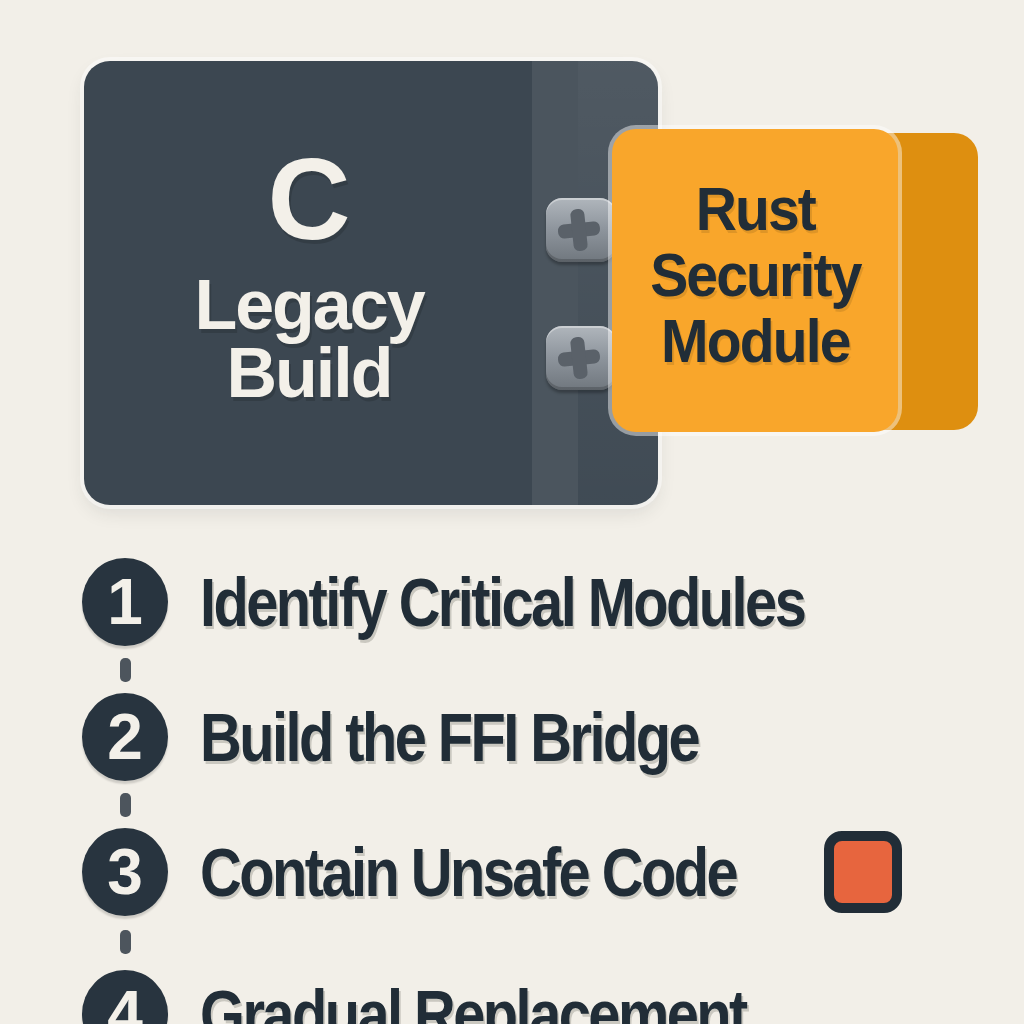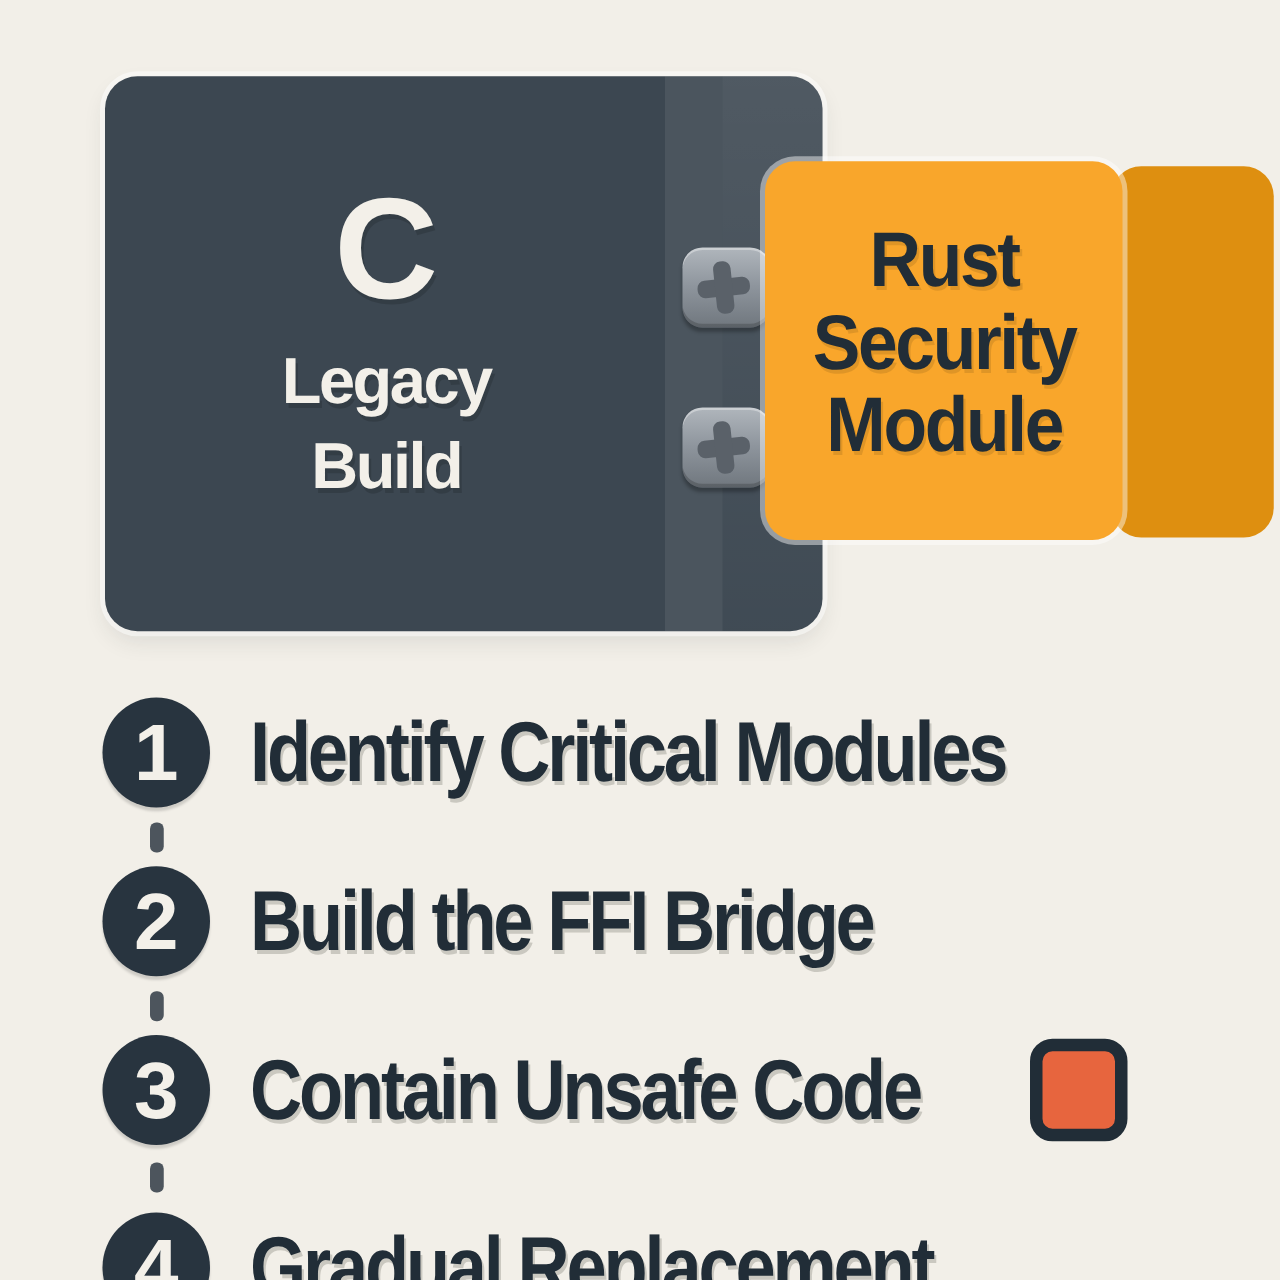--- a/index.html
+++ b/index.html
@@ -55,21 +55,21 @@
     font-weight: bold;
     color: var(--cream-text, #f3f0e9);
     text-shadow: 2px 4px 0 rgba(0,0,0,0.14);
   }
   .legacy-title {
     position: absolute;
     left: 0;
     top: 210px;
     width: 450px;
     text-align: center;
-    font-size: 52px;
+    font-size: 70px;
     line-height: 68px;
     font-weight: bold;
     letter-spacing: -2px;
     color: var(--cream-text, #f3f0e9);
     text-shadow: 2px 4px 0 rgba(0,0,0,0.14);
   }
 
   
   .screw {
     position: absolute;
@@ -107,21 +107,20 @@
   }
 
   
   .rust-box {
     position: absolute;
     left: 612px;
     top: 129px;
     width: 366px;
     height: 304px;
     z-index: 3;
-    padding-left: 41px;
   }
   .rust-side {
     position: absolute;
     right: 0;
     top: 4px;
     width: 130px;
     height: 297px;
     background: var(--rust-side, #de8f10);
     border-radius: 24px;
   }

